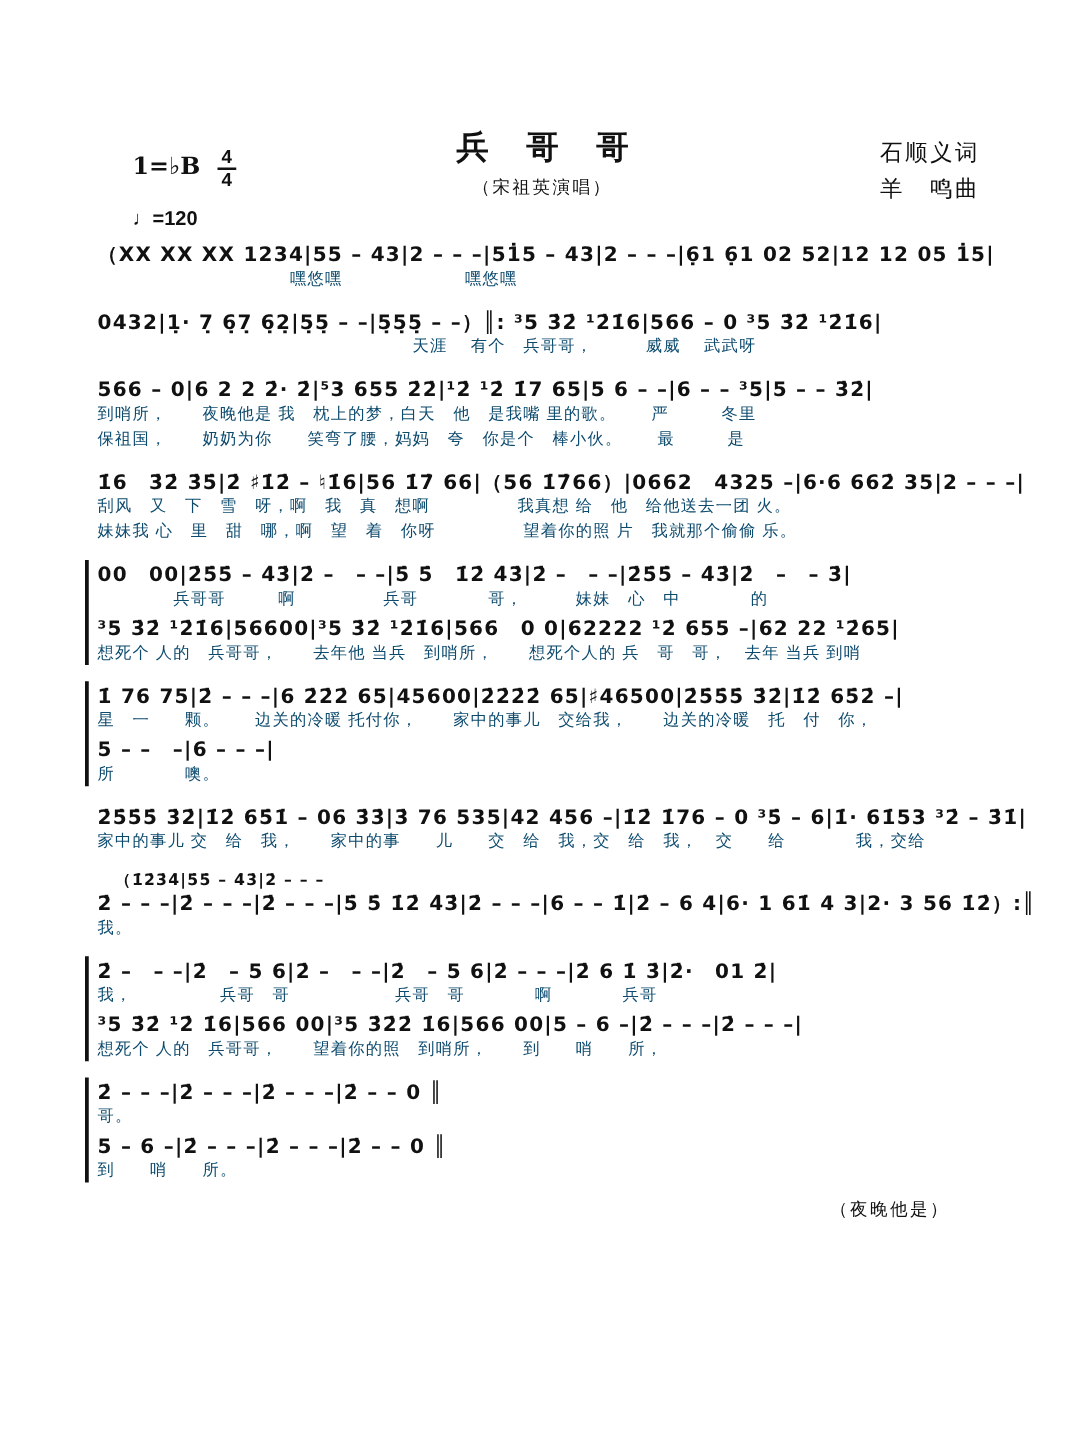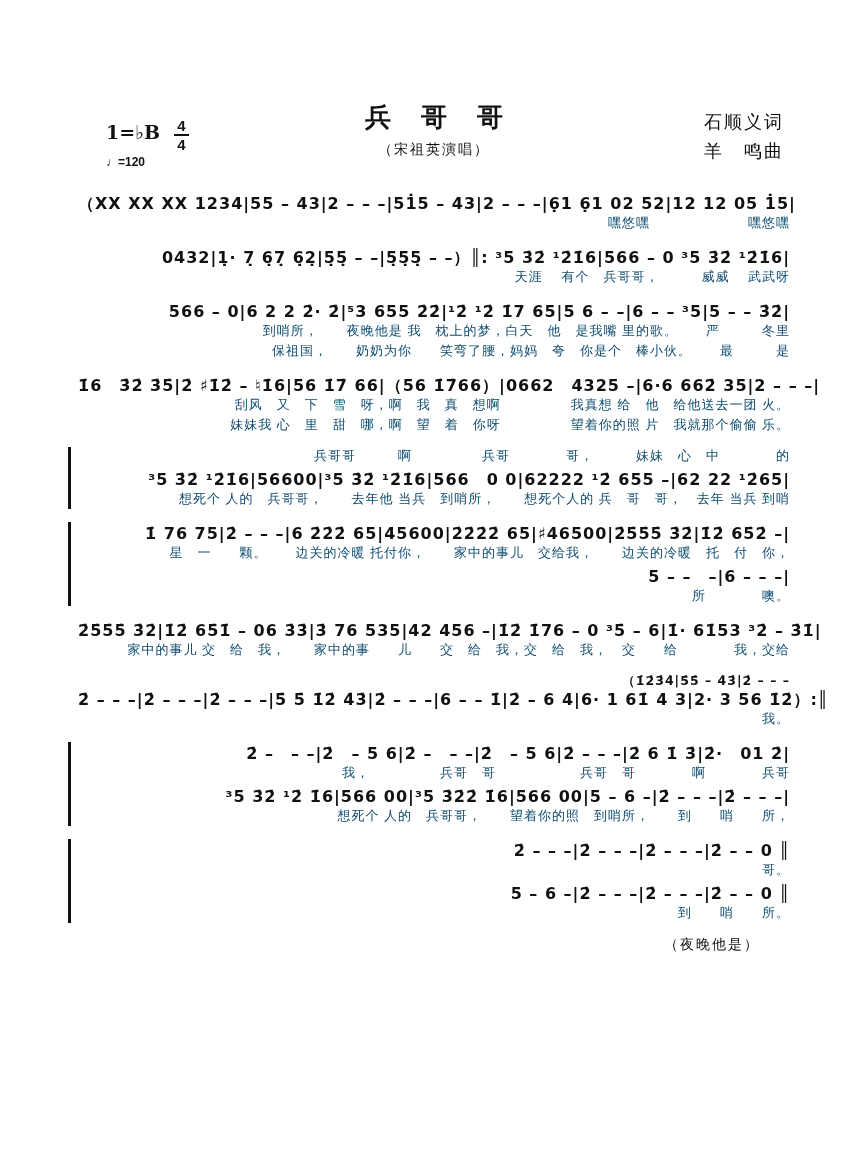--- a/index.html
+++ b/index.html
@@ -6,28 +6,28 @@
   body{width:862px;height:1163px;overflow:hidden;color:#111;
        font-family:"Liberation Sans", sans-serif;}
   .page{box-sizing:border-box;width:862px;height:1163px;padding:100px 72px 40px 78px;}
   
   .header{position:relative;height:92px;}
   .key-block{position:absolute;left:28px;top:18px;text-align:left;}
   .key-sig{font-size:19px;font-weight:700;font-family:"DejaVu Serif", serif;}
   .timesig{display:inline-block;vertical-align:middle;margin-left:14px;text-align:center;line-height:1;}
   .ts-top{display:block;font-weight:700;font-size:15px;border-bottom:2px solid #111;padding:0 3px 1px;}
   .ts-bot{display:block;font-weight:700;font-size:15px;padding-top:1px;}
-  .tempo{font-size:12px;font-weight:700;margin-top:3px;}
+  .tempo{font-size:16px;font-weight:700;margin-top:15px;}
   .title-block{position:absolute;left:0;right:0;top:0;text-align:center;}
   .song-title{margin:0;font-family:"DejaVu Serif", serif;font-weight:900;font-size:26px;
               letter-spacing:30px;text-indent:30px;}
   .subtitle{font-size:14px;margin-top:6px;letter-spacing:2px;}
   .credits{position:absolute;right:6px;top:8px;text-align:left;font-size:18px;line-height:1.6;letter-spacing:2px;}
   
-  .system{margin-bottom:13px;text-align:right;}
+  .system{margin-bottom:13px;}
   .system.bracketed{border-left:3px solid #111;padding-left:7px;margin-left:-10px;}
   .notes{font-family:"DejaVu Sans", sans-serif;font-weight:700;font-size:16px;
          letter-spacing:1px;line-height:1.45;white-space:pre;}
   .notes.cue{font-size:12.5px;padding-left:14px;line-height:1.2;}
   .lyrics{font-size:13px;line-height:1.45;white-space:pre;letter-spacing:1px;color:#0c4a6e;margin-top:-1px;margin-bottom:2px;}
   .footer{text-align:right;padding-right:30px;font-size:14px;letter-spacing:2px;margin-top:4px;}
 </style>
 </head>
 <body>
 
@@ -63,20 +63,21 @@
         <div class="notes">566 – 0|6 2 2 2̇· 2̇|⁵3 655 2̇2̇|¹2̇ ¹2̇ 1̇7 65|5 6 – –|6 – – ³5|5 – – 3̇2̇|</div>
         <div class="lyrics">到哨所，　　夜晚他是 我　枕上的梦，白天　他　是我嘴 里的歌。　　严　　　冬里</div>
         <div class="lyrics">保祖国，　　奶奶为你　　笑弯了腰，妈妈　夸　你是个　棒小伙。　　最　　　是</div>
       </div>
       <div class="system">
         <div class="notes">1̇6　3̇2̇ 3̇5̇|2̇ ♯1̇2̇ – ♮1̇6|56 1̇7̇ 66|（56 1̇7̇66）|0662　4325 –|6·6 662̇ 35|2 – – –|</div>
         <div class="lyrics">刮风　又　下　雪　呀，啊　我　真　想啊　　　　　我真想 给　他　给他送去一团 火。</div>
         <div class="lyrics">妹妹我 心　里　甜　哪，啊　望　着　你呀　　　　　望着你的照 片　我就那个偷偷 乐。</div>
       </div>
       <div class="system bracketed">
+        <div class="notes">00　00|2̇5̇5̇ – 4̇3̇|2̇ –　– –|5̇ 5̇　1̇2̇ 4̇3̇|2̇ –　– –|2̇5̇5̇ – 4̇3̇|2̇　–　– 3̇|</div>
         <div class="lyrics">　　　　 兵哥哥　　　啊　　　　　兵哥　　　　哥，　　　妹妹　心　中　　　　的</div>
         <div class="notes">³5 3̇2̇ ¹2̇1̇6|56600|³5 3̇2̇ ¹2̇1̇6|566　0 0|62222 ¹2̇ 655 –|62 22 ¹2̇65|</div>
         <div class="lyrics">想死个 人的　兵哥哥，　　去年他 当兵　到哨所，　　想死个人的 兵　哥　哥，　去年 当兵 到哨</div>
       </div>
       <div class="system bracketed">
         <div class="notes">1̇ 76 75|2̇ – – –|6 2̇2̇2̇ 65|45600|2̇2̇2̇2̇ 65|♯46500|2̇5̇5̇5̇ 3̇2̇|1̇2̇ 65̇2̇ –|</div>
         <div class="lyrics">星　一　　颗。　　边关的冷暖 托付你，　　家中的事儿　交给我，　　边关的冷暖　托　付　你，</div>
         <div class="notes">5 – –　–|6 – – –|</div>
         <div class="lyrics">所　　　　噢。</div>
       </div>

